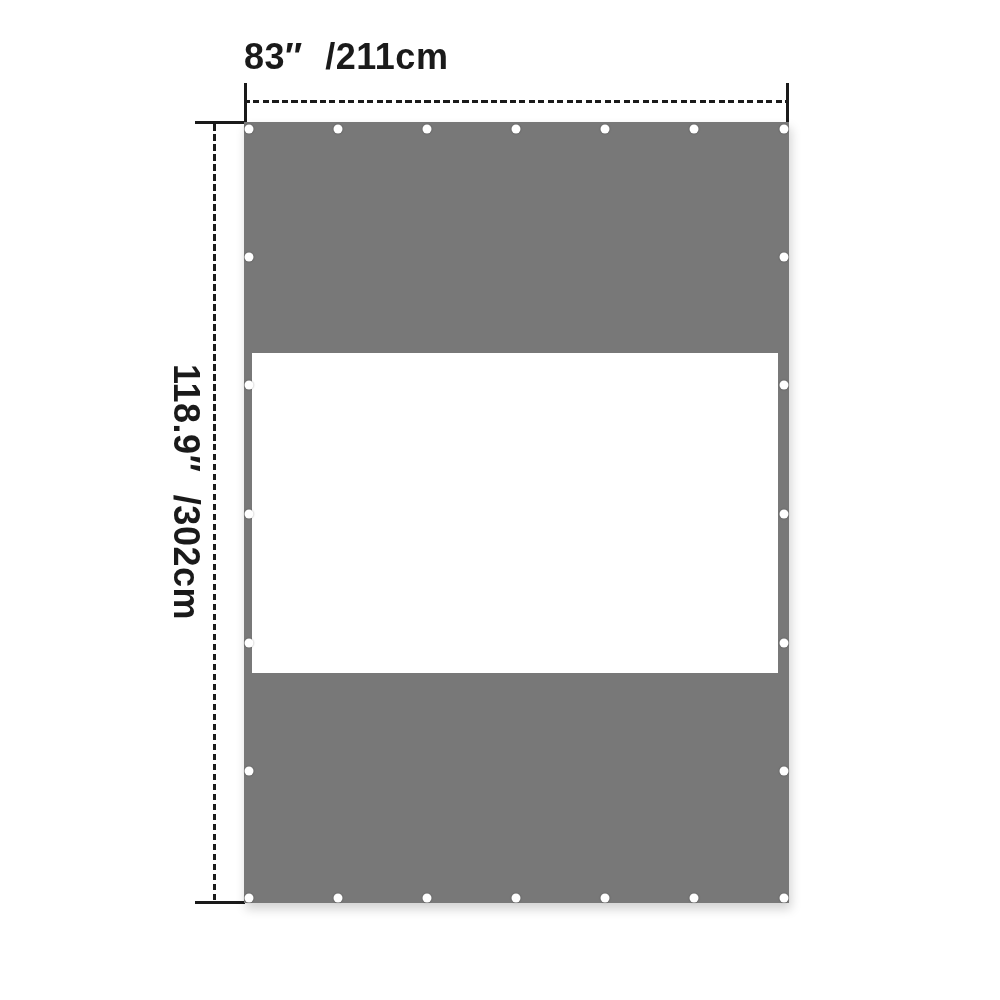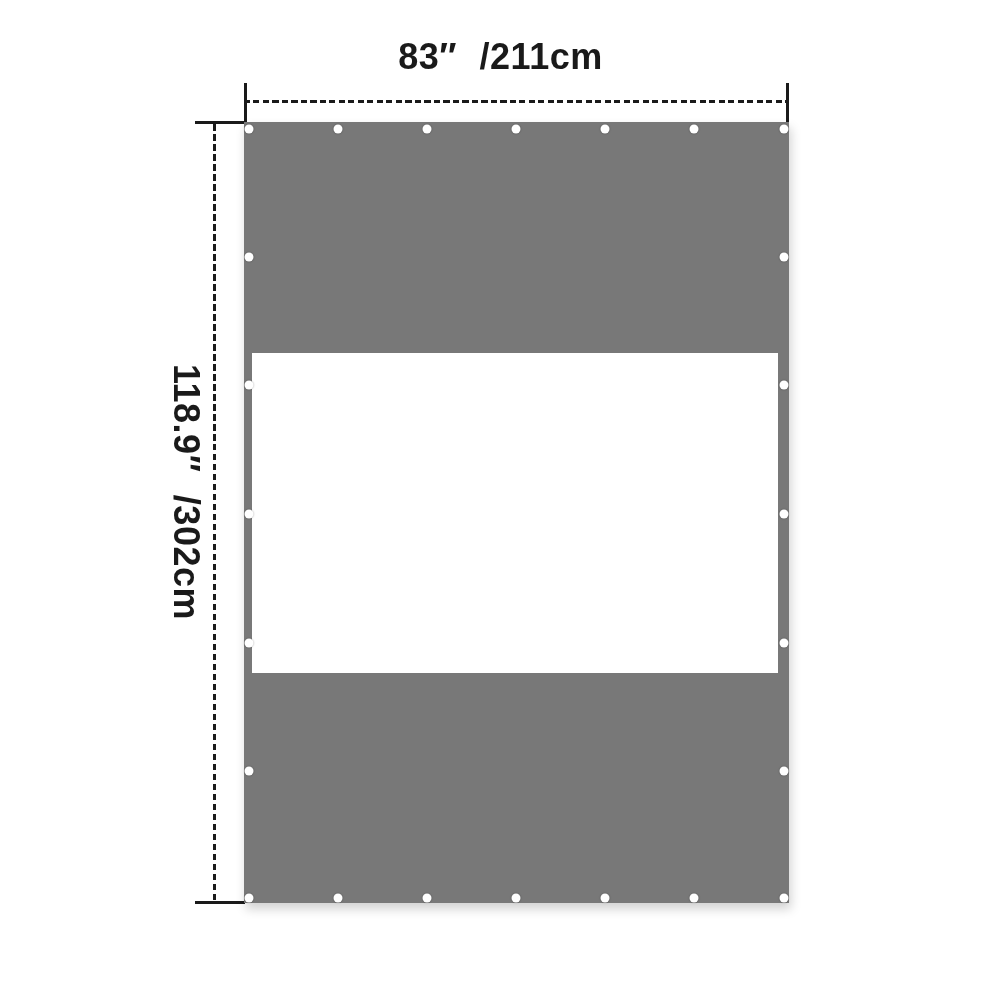--- a/index.html
+++ b/index.html
@@ -74,24 +74,23 @@
   .dim-label {
     color: #1a1a1a;
     font-size: 36px;
     font-weight: 600;
     letter-spacing: 0.5px;
     word-spacing: 12px;
     white-space: nowrap;
   }
   .width-label {
     position: absolute;
-    left: 228px;
+    left: 244px;
     top: 36px;
     width: 545px;
-    text-align: center;
   }
   .height-label {
     position: absolute;
     left: 186px;
     top: 492px;
     transform: translate(-50%, -50%) rotate(90deg);
     transform-origin: center center;
   }
 </style>
 </head>

